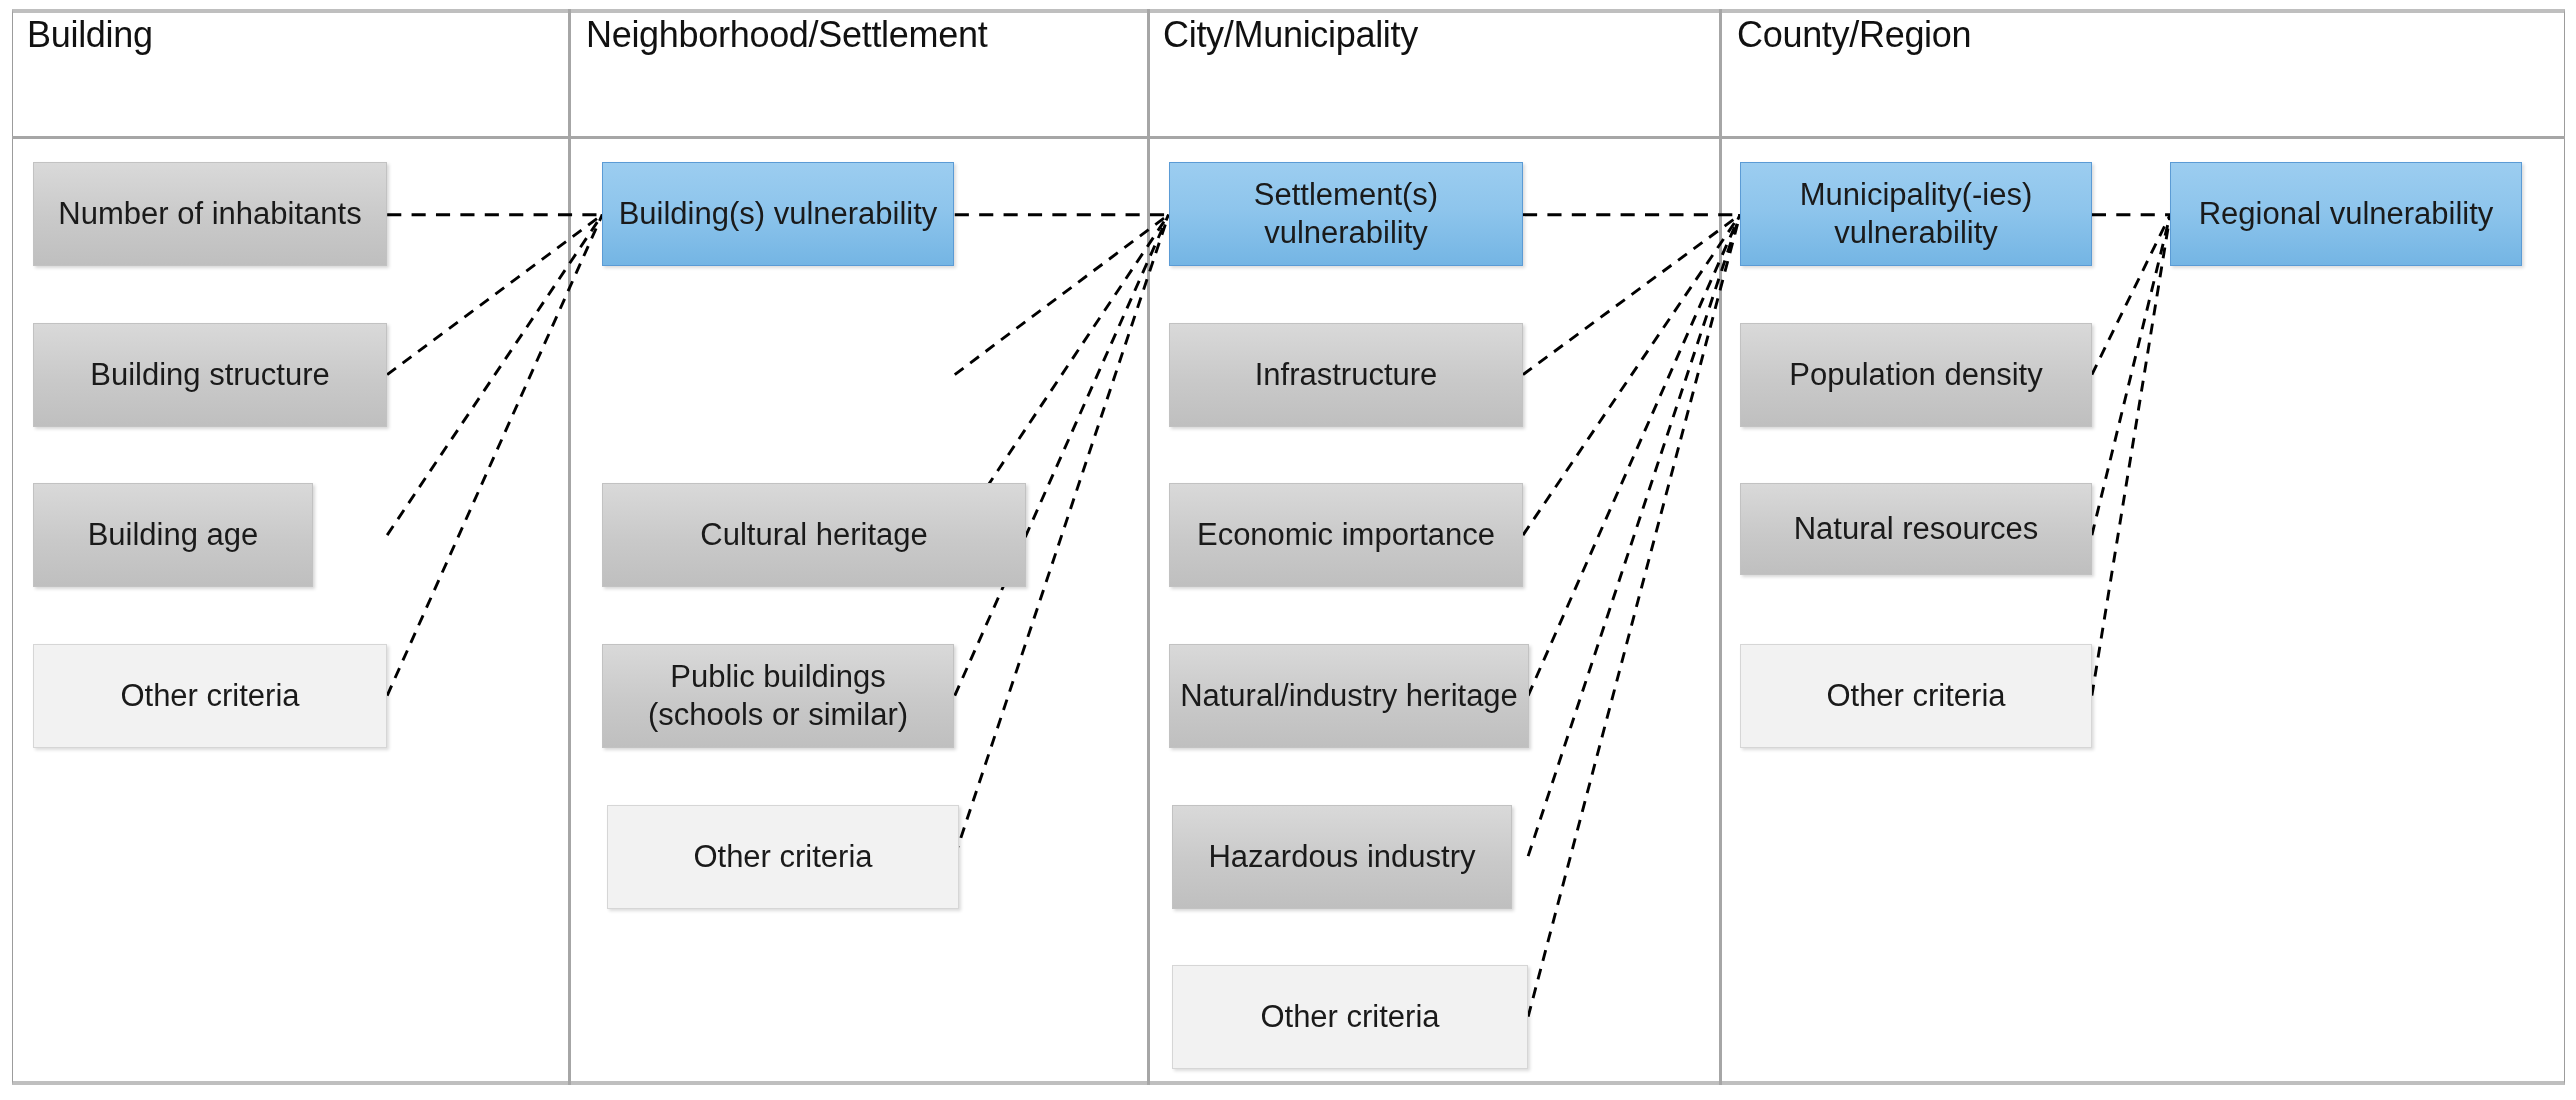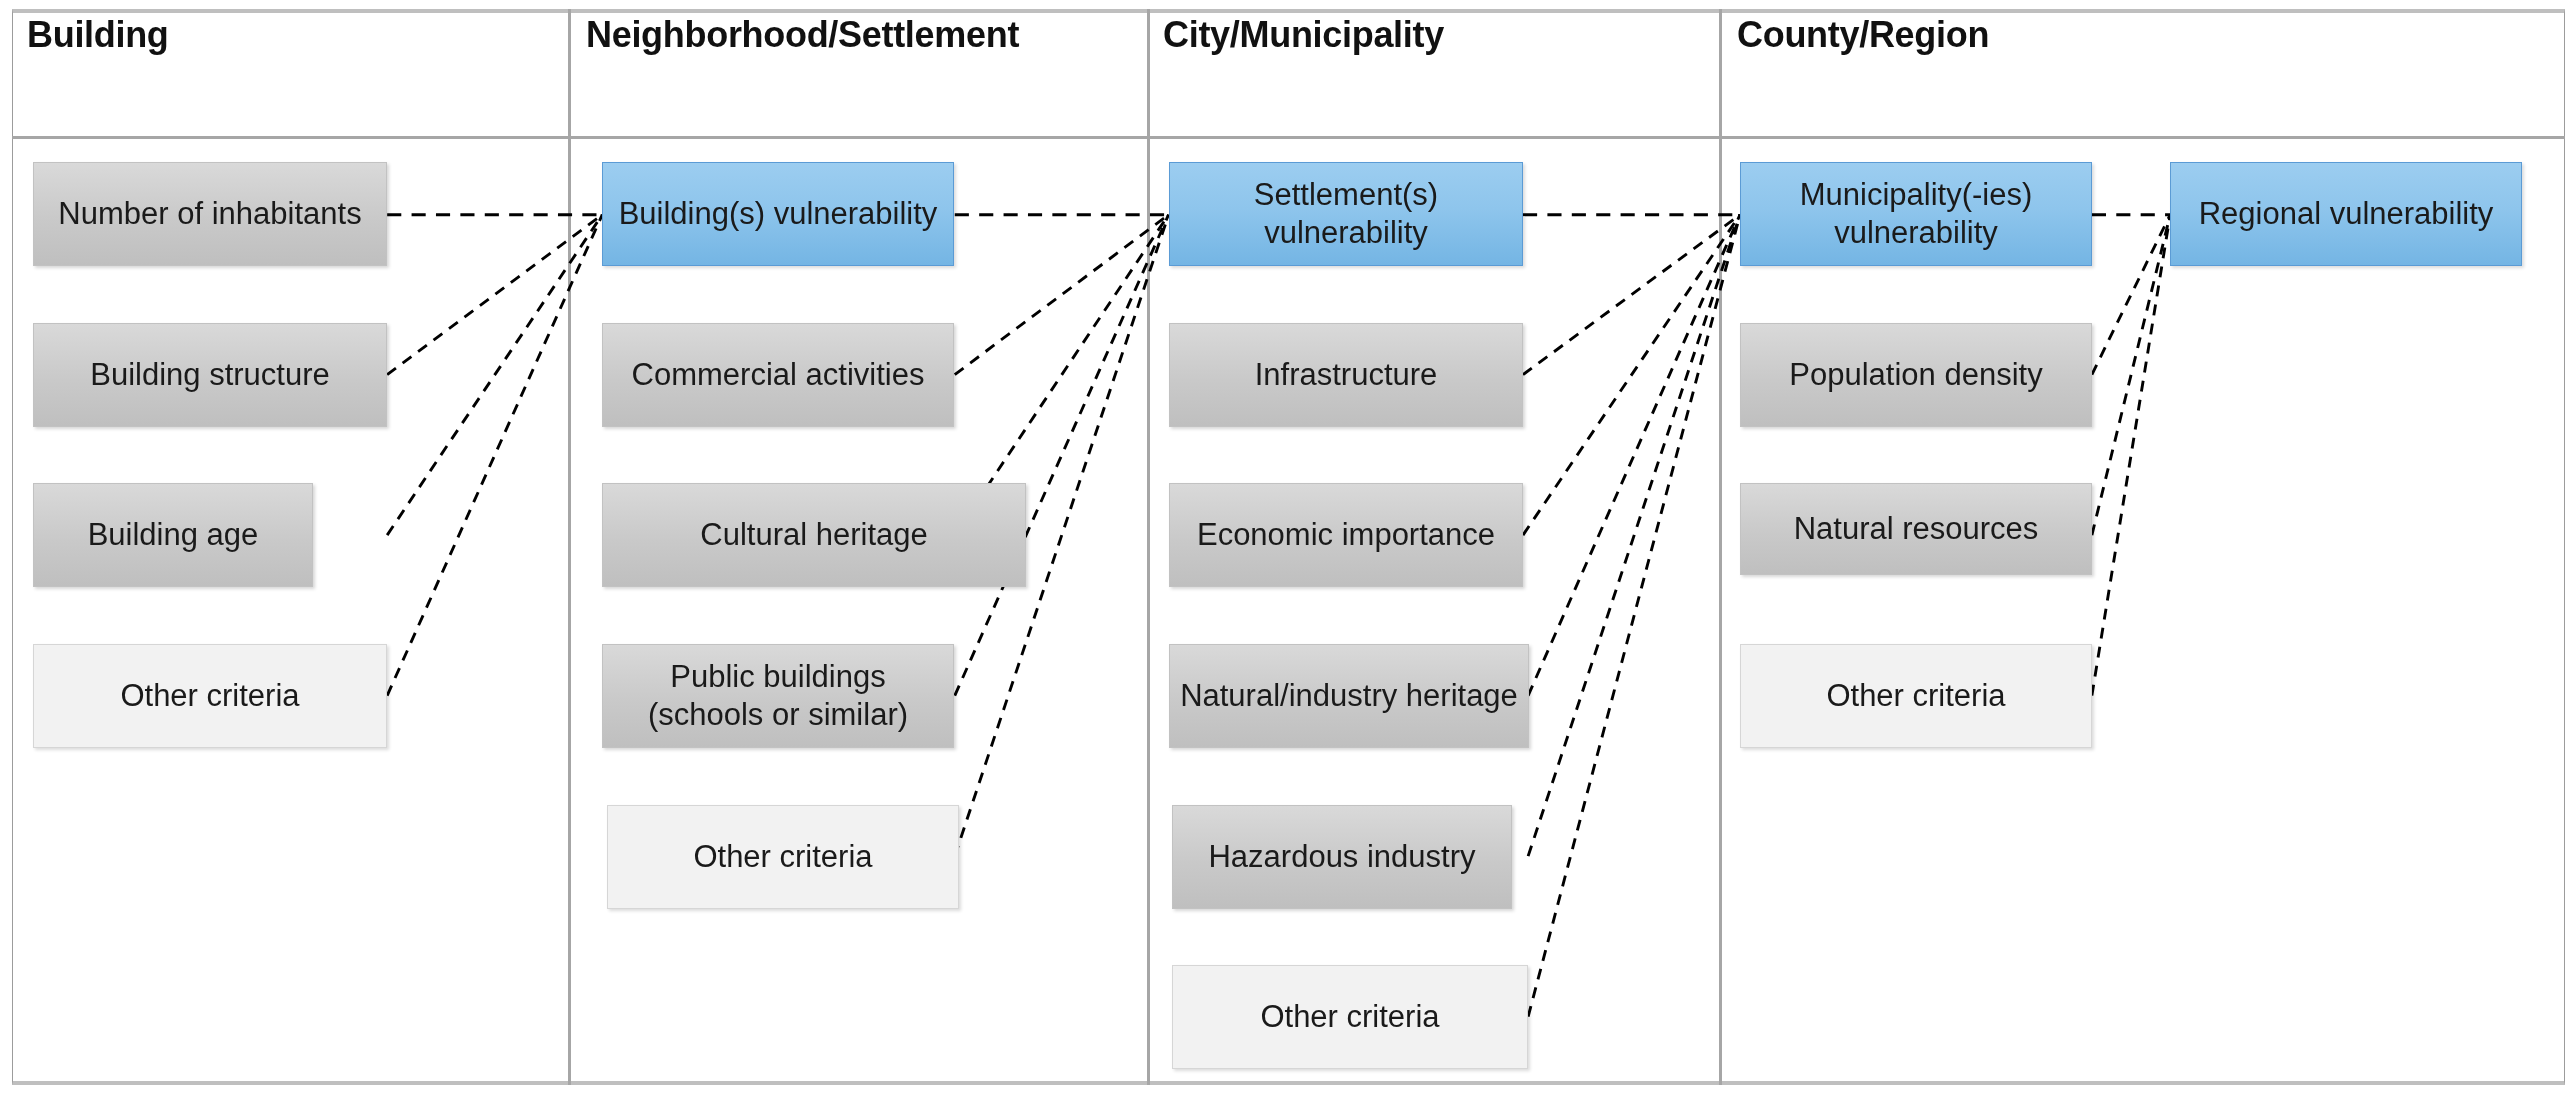--- a/index.html
+++ b/index.html
@@ -8,21 +8,21 @@
 
   
   .table-frame{position:absolute;left:11.6px;top:9px;width:2553px;height:1076px;
       border-top:4.5px solid #bfbfbf;border-bottom:4.5px solid #bfbfbf;
       border-left:1.9px solid #9c9c9c;border-right:1.9px solid #9c9c9c;box-sizing:border-box;}
   .hdr-rule{position:absolute;left:11.6px;top:136px;width:2553px;height:3.2px;background:#a6a6a6;}
   .col-div{position:absolute;top:9px;width:2.6px;height:1076px;background:#a6a6a6;}
 
   
   .col-header{position:absolute;top:14px;font-size:36px;color:#111;
-      font-family:"Liberation Sans",sans-serif;letter-spacing:-0.3px;white-space:nowrap;font-weight:bold;}
+      font-family:"Liberation Sans",sans-serif;letter-spacing:-0.3px;white-space:nowrap;}
 
   
   .node{position:absolute;box-sizing:border-box;display:flex;align-items:center;
       justify-content:center;text-align:center;line-height:1.24;color:#1a1a1a;
       font-size:31px;padding:0 6.4px;font-family:"Liberation Sans",sans-serif;}
   .node.grey{background:linear-gradient(180deg,#d9d9d9 0%,#c9c9c9 55%,#bfbfbf 100%);
       border:1.3px solid #c2c2c2;box-shadow:1.9px 1.9px 3.2px rgba(0,0,0,.16);text-align:center;}
   .node.light{background:#f2f2f2;border:1.3px solid #d6d6d6;
       box-shadow:1.9px 1.9px 3.2px rgba(0,0,0,.14);text-align:right;}
   .node.blue{background:linear-gradient(180deg,#9ccdf0 0%,#8ec5ec 45%,#74b5e4 100%);
@@ -74,21 +74,20 @@
     <path d="M3258,833 L3380,334"></path>
     <path d="M3258,1083 L3380,334"></path>
   </svg>
 
   <div class="node grey" style="left:33px;top:162px;width:354px;height:104px">Number of inhabitants</div>
   <div class="node grey" style="left:33px;top:323px;width:354px;height:104px">Building structure</div>
   <div class="node grey" style="left:33px;top:483px;width:280px;height:104px">Building age</div>
   <div class="node light" style="left:33px;top:644px;width:354px;height:104px">Other criteria</div>
 
   <div class="node blue" style="left:602px;top:162px;width:352px;height:104px">Building(s) vulnerability</div>
-  <div class="node grey" style="left:602px;top:323px;width:352px;height:104px">Commercial activities</div>
   <div class="node grey" style="left:602px;top:483px;width:424px;height:104px">Cultural heritage</div>
   <div class="node grey" style="left:602px;top:644px;width:352px;height:104px">Public buildings (schools or similar)</div>
   <div class="node light" style="left:607px;top:805px;width:352px;height:104px">Other criteria</div>
 
   <div class="node blue" style="left:1169px;top:162px;width:354px;height:104px">Settlement(s) vulnerability</div>
   <div class="node grey" style="left:1169px;top:323px;width:354px;height:104px">Infrastructure</div>
   <div class="node grey" style="left:1169px;top:483px;width:354px;height:104px">Economic importance</div>
   <div class="node grey" style="left:1169px;top:644px;width:360px;height:104px">Natural/industry heritage</div>
   <div class="node grey" style="left:1172px;top:805px;width:340px;height:104px">Hazardous industry</div>
   <div class="node light" style="left:1172px;top:965px;width:356px;height:104px">Other criteria</div>

